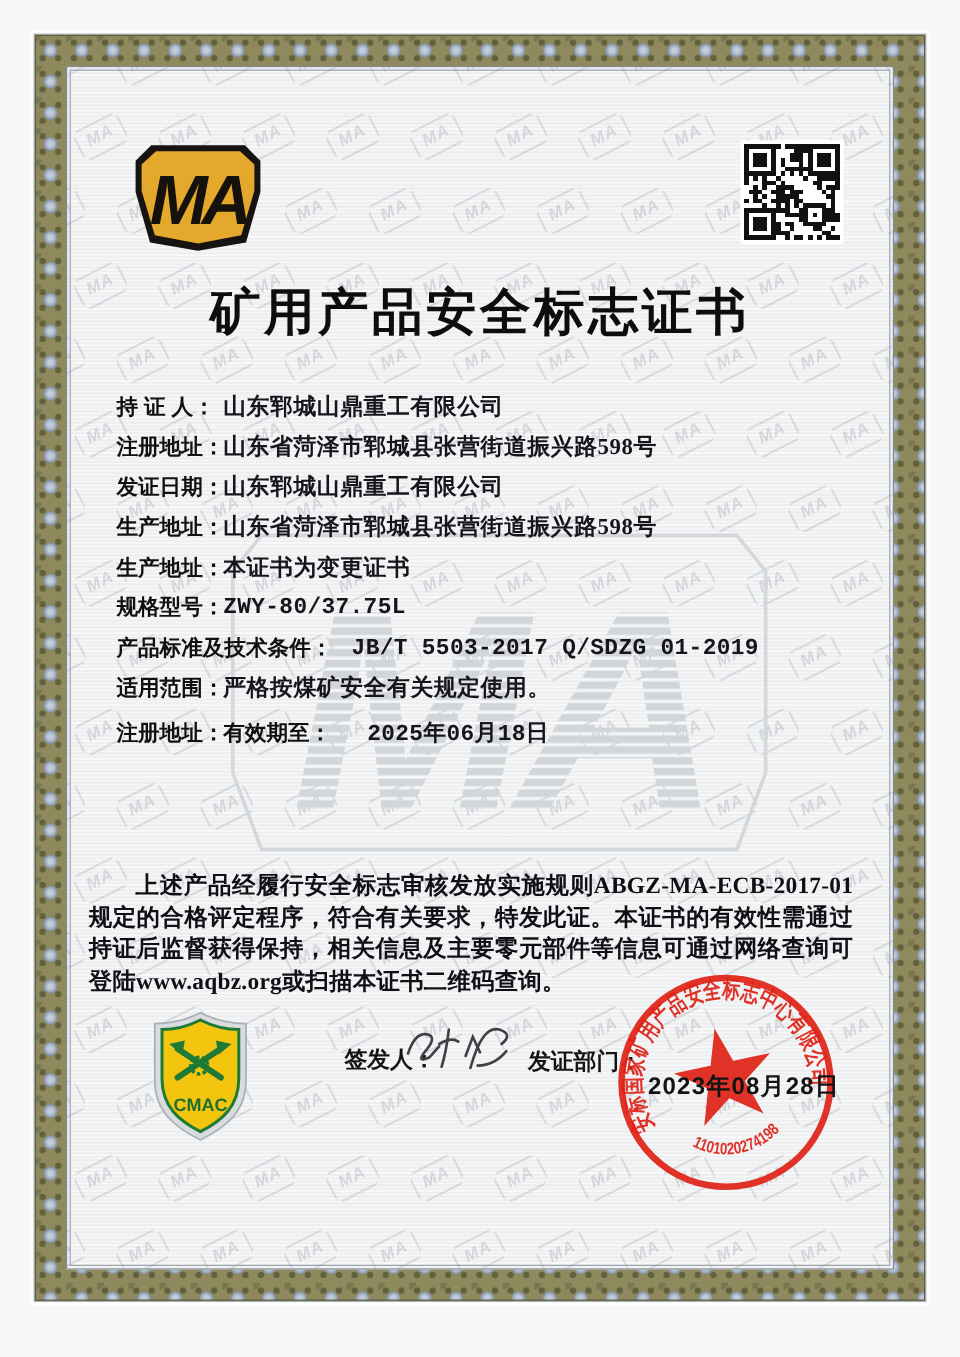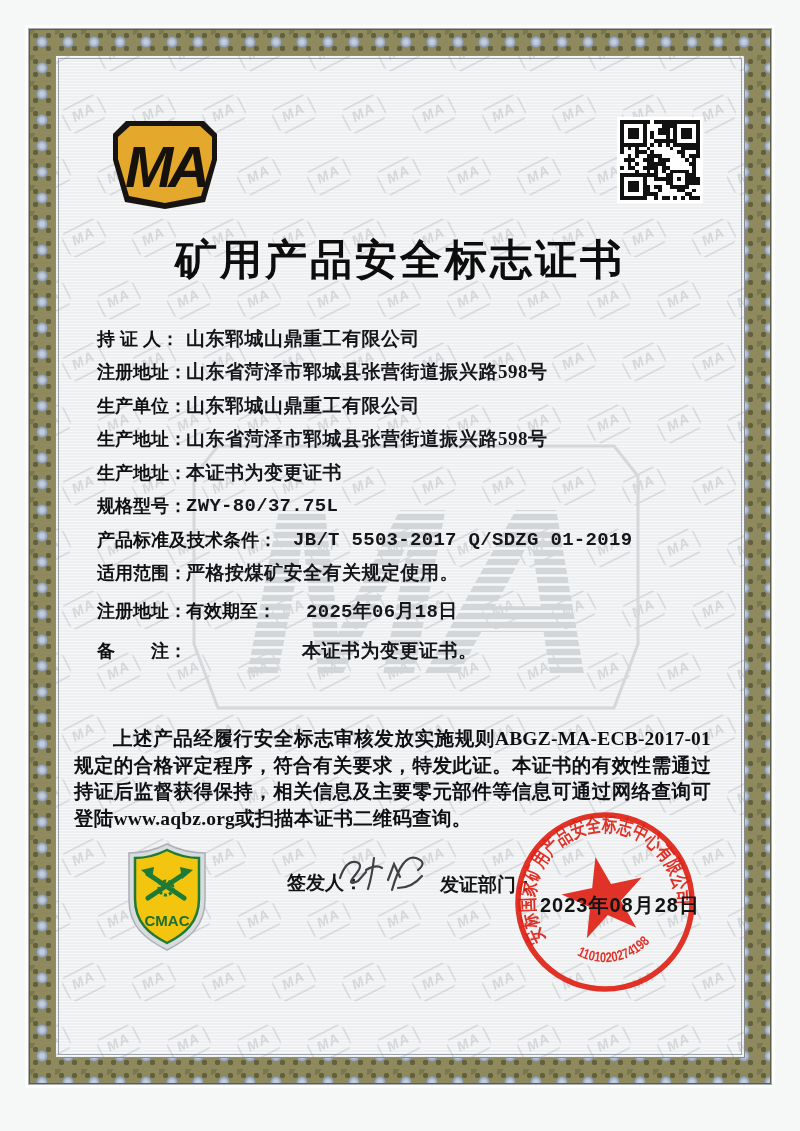--- a/index.html
+++ b/index.html
@@ -523,21 +523,21 @@
     <div class="rows">
       <div class="row">
           <span class="flabel">持 证 人：</span>
           <span class="fvalue kai">山东郓城山鼎重工有限公司</span>
         </div>
       <div class="row">
           <span class="flabel">注册地址：</span>
           <span class="fvalue kai">山东省菏泽市郓城县张营街道振兴路598号</span>
         </div>
       <div class="row">
-          <span class="flabel">生产单位：</span>
+          <span class="flabel">发证日期：</span>
           <span class="fvalue kai">山东郓城山鼎重工有限公司</span>
         </div>
       <div class="row">
           <span class="flabel">生产地址：</span>
           <span class="fvalue kai">山东省菏泽市郓城县张营街道振兴路598号</span>
         </div>
       <div class="row">
           <span class="flabel">生产地址：</span>
           <span class="fvalue kai">本证书为变更证书</span>
         </div>
@@ -550,24 +550,20 @@
           <span class="fvalue sansv">JB/T 5503-2017 Q/SDZG 01-2019</span>
         </div>
       <div class="row">
           <span class="flabel">适用范围：</span>
           <span class="fvalue kai">严格按煤矿安全有关规定使用。</span>
         </div>
       <div class="row dates">
         <span class="flabel">注册地址：</span>
         <span class="flabel valid">有效期至：</span>
         <span class="fvalue sansv">2025年06月18日</span>
-      </div>
-      <div class="row remark">
-        <span class="flabel">备　　注：</span>
-        <span class="fvalue kai">本证书为变更证书。</span>
       </div>
     </div>
 
     <div class="para">上述产品经履行安全标志审核发放实施规则ABGZ-MA-ECB-2017-01规定的合格评定程序，符合有关要求，特发此证。本证书的有效性需通过持证后监督获得保持，相关信息及主要零元部件等信息可通过网络查询可登陆www.aqbz.org或扫描本证书二维码查询。</div>
 
     <svg class="cmac" width="82" height="110" viewBox="0 0 82 110">
       <path d="M41 2 C55 9 67 11 79 11 L79 58 C79 84 63 97 41 108 C19 97 3 84 3 58 L3 11 C15 11 27 9 41 2 Z" fill="#d9dcdf" stroke="#aab0b6" stroke-width="1.5"></path>
       <path d="M41 8 C53 14 63 16 73 16 L73 57 C73 80 59 92 41 101 C23 92 9 80 9 57 L9 16 C19 16 29 14 41 8 Z" fill="#f3c50e" stroke="#1e7a35" stroke-width="2.5"></path>
       <g>
         <path d="M22 32 L58 56" stroke="#1e7a35" stroke-width="5" stroke-linecap="round" fill="none"></path>

